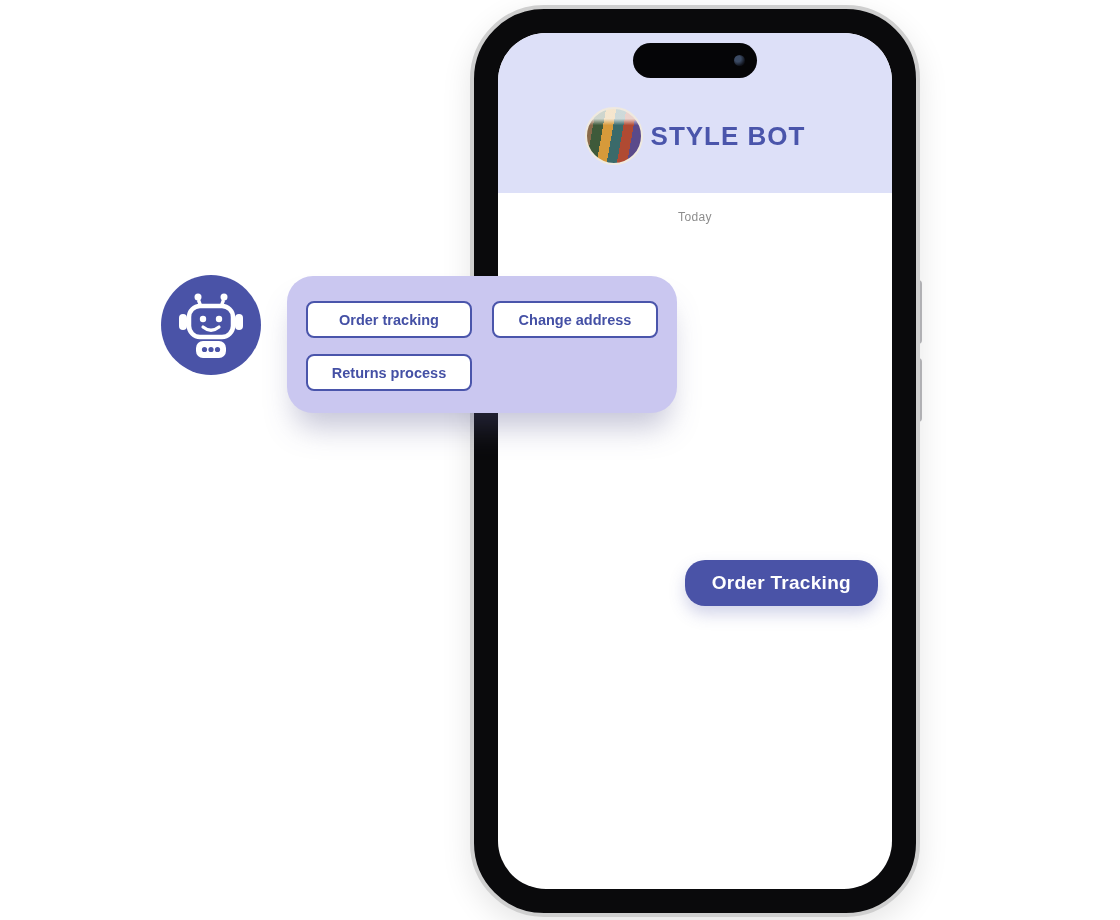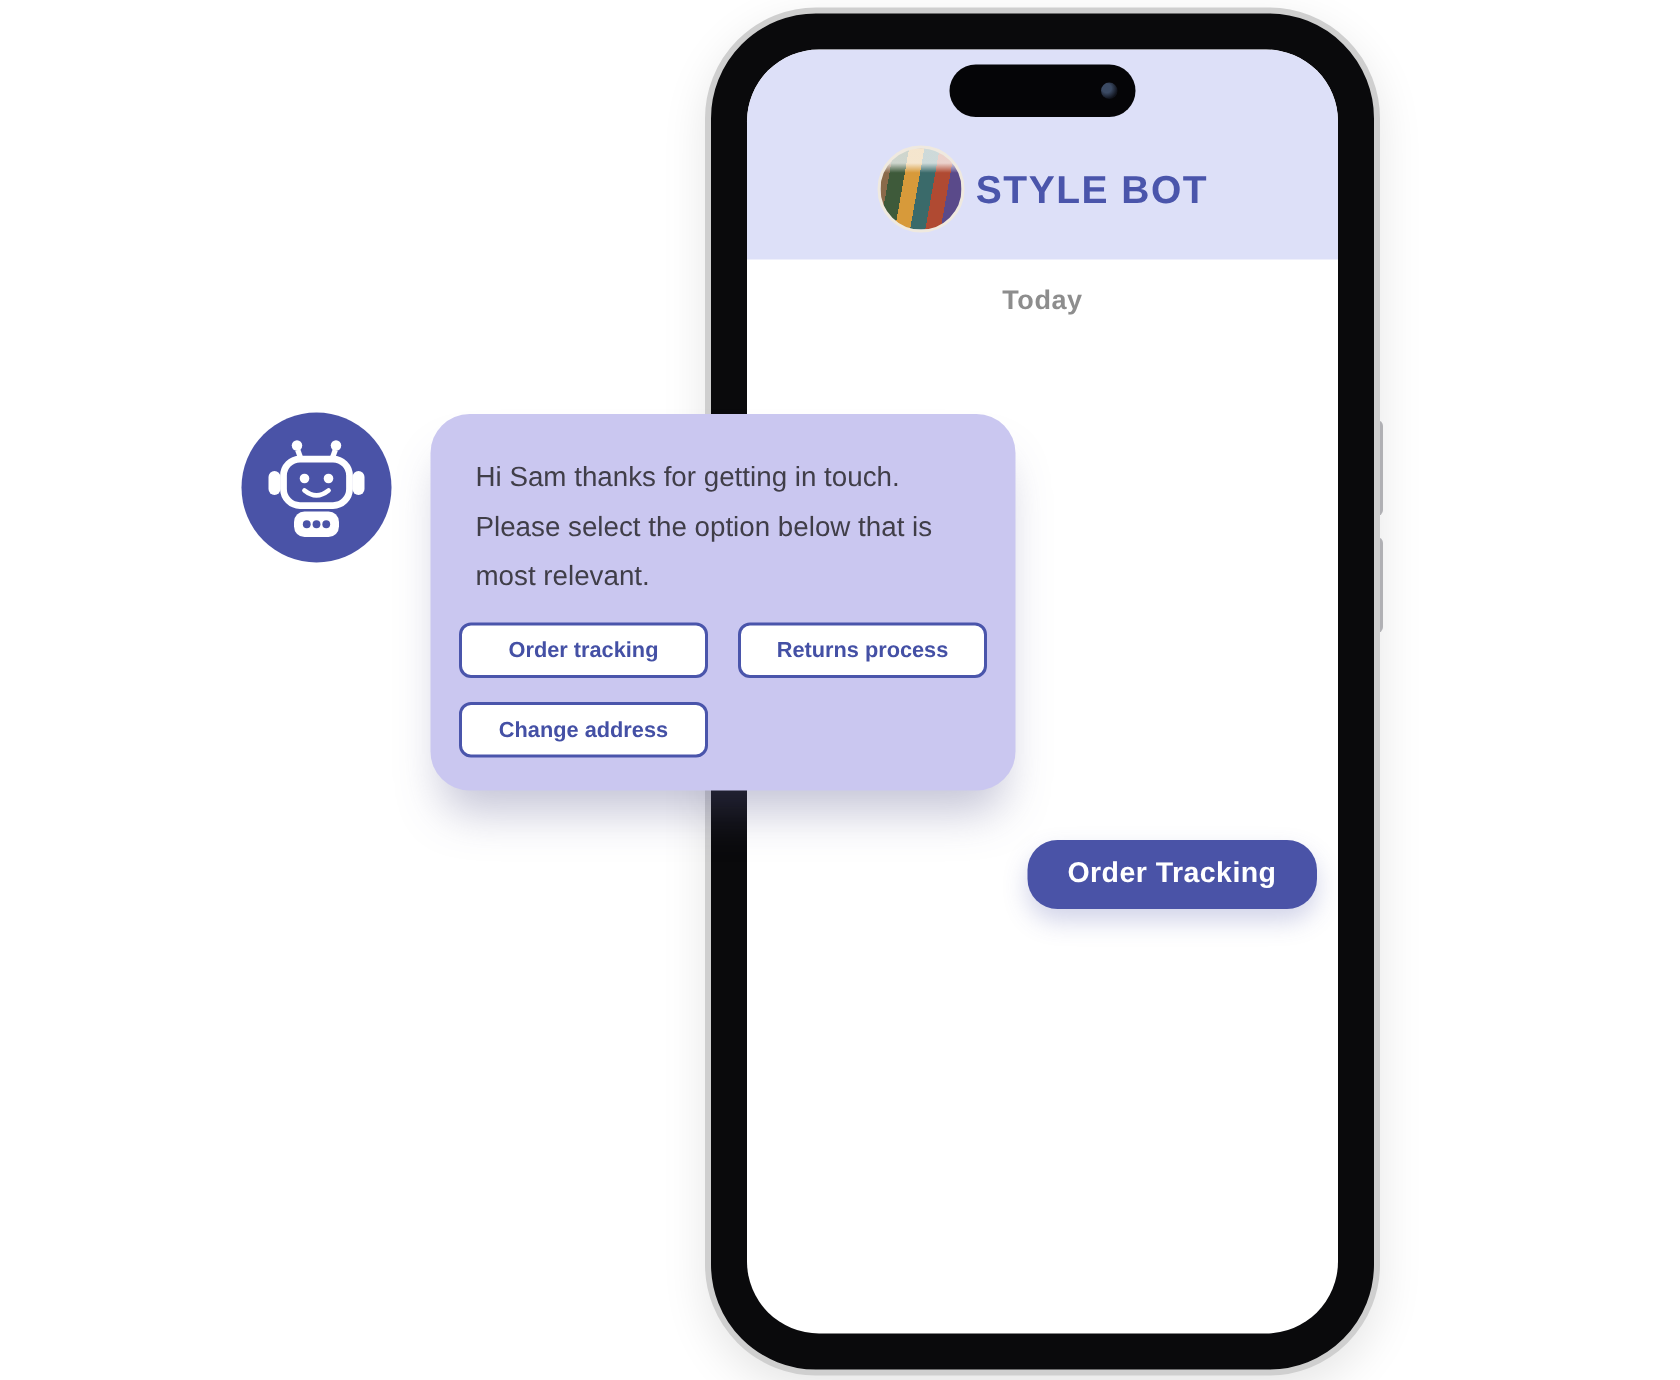--- a/index.html
+++ b/index.html
@@ -27,40 +27,40 @@
     width:124px; height:35px; background:#050507; border-radius:20px; z-index:5;
     display:flex; align-items:center; justify-content:flex-end; padding-right:12px;
   }
   .camera-dot {
     width:11px; height:11px; border-radius:50%;
     background:radial-gradient(circle at 35% 35%, #3b4a63 0 30%, #10131c 70%);
   }
 
   
   .chat-header {
-    height:140px; background:var(--header-bg,#dde0f8);
+    height:160px; background:var(--header-bg,#dde0f8);
     display:flex; align-items:center; justify-content:center; gap:8px;
     padding-top:46px;
   }
   .header-avatar {
     width:58px; height:58px; border-radius:50%; overflow:hidden; flex:0 0 auto;
     border:2px solid #efe9df;
     background:
       linear-gradient(180deg, rgba(255,255,255,0.75) 0 18%, rgba(255,255,255,0) 30%),
       linear-gradient(100deg,#8a6a4a 0 14%, #3e5a3a 14% 30%, #d79a3a 30% 46%,
                       #3a6a6a 46% 62%, #b04a32 62% 78%, #5a4a8a 78% 100%);
   }
   .header-title {
     color:var(--title-color,#4a55ab); font-size:26px; font-weight:bold; letter-spacing:1px;
   }
 
   
   .date-label {
     text-align:center; margin-top:17px;
-    color:var(--date-color,#8d8d8d); font-size:18px; letter-spacing:0.4px;font-weight:bold;
+    color:var(--date-color,#8d8d8d); font-size:12px; letter-spacing:0.4px;
   }
   .chat-area { position:absolute; left:0; right:0; top:152px; bottom:0; }
   .user-bubble {
     position:absolute; top:375px; right:14px;
     background:var(--primary,#4a53a7); color:#ffffff;
     font-size:19px; font-weight:bold; letter-spacing:0.3px;
     padding:12px 27px; border-radius:20px;
     box-shadow:0 8px 16px rgba(74,83,167,0.25);
   }
 
@@ -136,21 +136,20 @@
         <path d="M42 52 Q50 58.5 58 52" fill="none" stroke="#fff" stroke-width="3.2" stroke-linecap="round"></path>
         <rect x="35" y="66" width="30" height="17" rx="7" fill="#fff"></rect>
         <circle cx="43.5" cy="74.5" r="2.6" fill="#4a53a7"></circle>
         <circle cx="50" cy="74.5" r="2.6" fill="#4a53a7"></circle>
         <circle cx="56.5" cy="74.5" r="2.6" fill="#4a53a7"></circle>
       </svg>
     </span>
   </div>
 
   <div class="bot-card">
-    <div class="bot-message">Hi Sam thanks for getting in touch. Please select the option below that is most relevant.</div>
     <div class="options-grid">
       <button class="option-btn">Order tracking</button>
+      <button class="option-btn">Change address</button>
       <button class="option-btn">Returns process</button>
-      <button class="option-btn">Change address</button>
     </div>
   </div>
 
 </div>
 
 </body></html>

